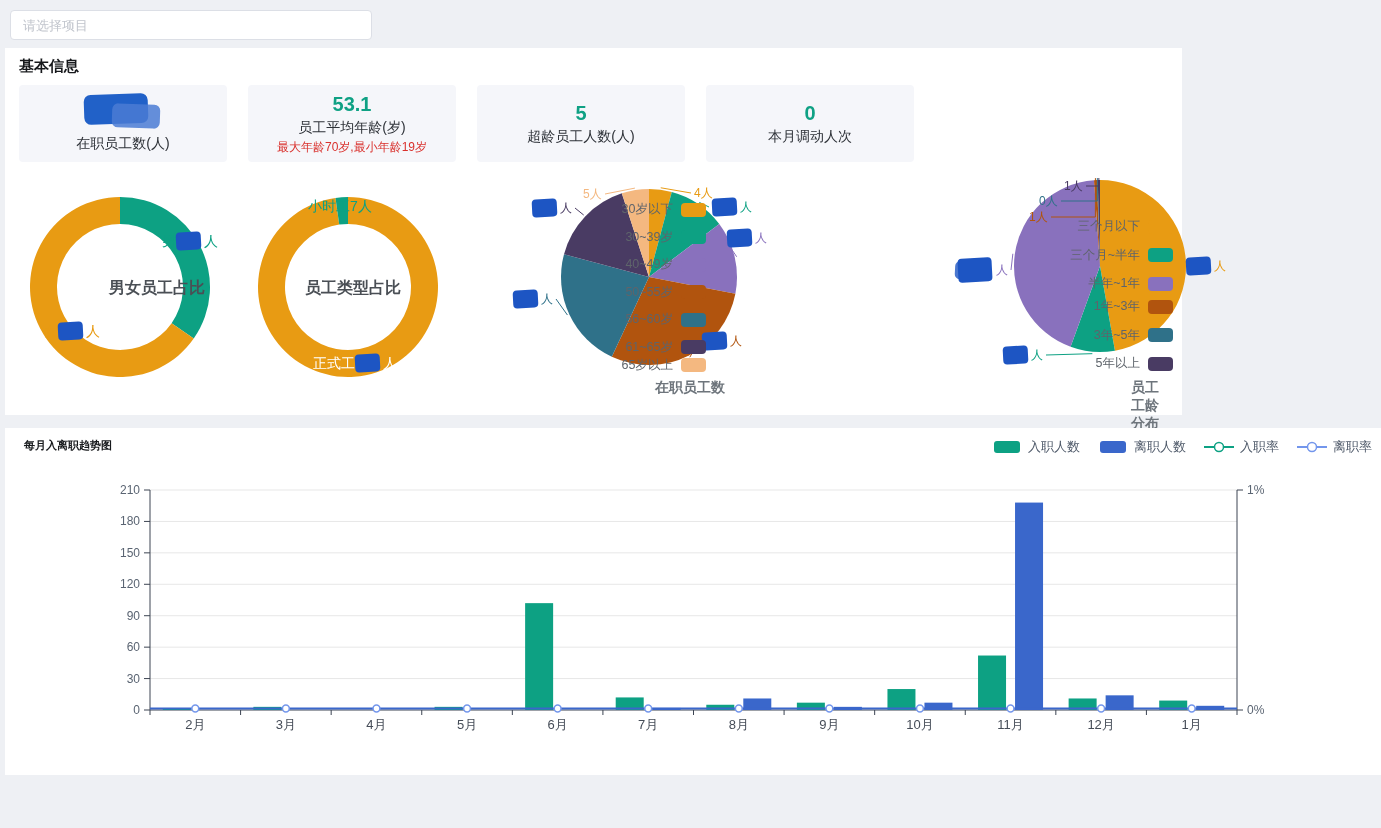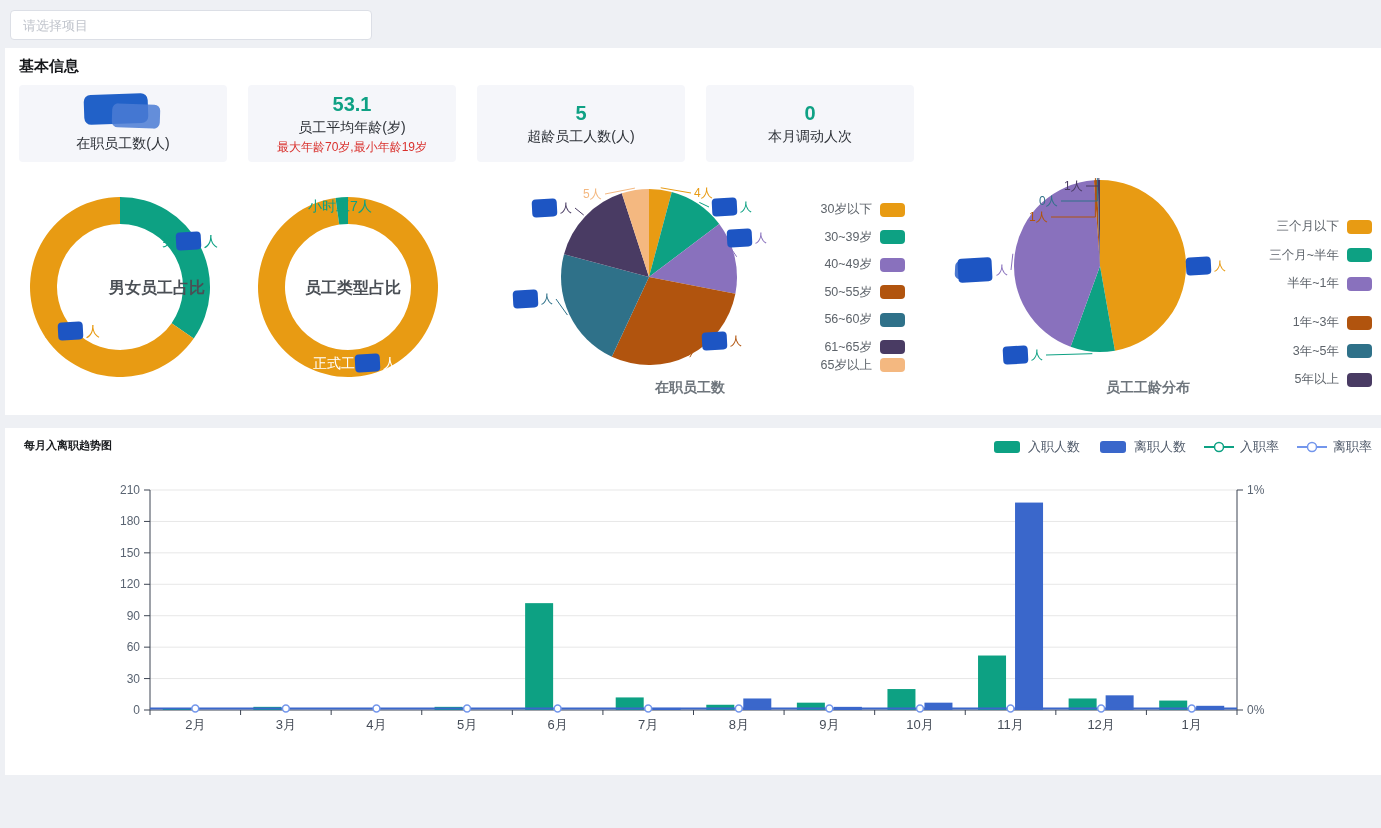--- a/index.html
+++ b/index.html
@@ -3,21 +3,21 @@
 <meta charset="utf-8">
 <style>
   html,body{margin:0;padding:0}
   body{
     width:1381px;height:828px;position:relative;overflow:hidden;
     background:#EEF0F4;
     font-family:"Liberation Sans","DejaVu Sans",sans-serif;
     -webkit-font-smoothing:antialiased;
   }
   .panel{position:absolute;background:#FFFFFF;}
-  #panel-basic{left:5px;top:48px;width:1376px;height:367px;}
+  #panel-basic{left:5px;top:48px;width:1177px;height:367px;}
   #panel-trend{left:5px;top:428px;width:1376px;height:347px;}
 
   
   .select-wrap{position:absolute;left:10px;top:10px;}
   .select-input{
     width:336px;height:28px;border:1px solid #DCDFE6;border-radius:4px;background:#fff;
     padding:0 12px;font-size:13px;color:#ec4899;outline:none;
     font-family:"Liberation Sans","DejaVu Sans",sans-serif;
   }
   .select-input::placeholder{color:#C0C4CC;}
@@ -210,21 +210,21 @@
     </div>
   <div class="pie-legend" id="legend-tenure" style="right:9px;top:170px;">
       <div class="lrow" style="margin-bottom: 11.5px;">
         <span class="ltext">三个月以下</span>
         <span class="lswatch" style="background: rgb(232, 155, 19);"></span>
       </div>
       <div class="lrow" style="margin-bottom: 11.5px;">
         <span class="ltext">三个月~半年</span>
         <span class="lswatch" style="background: rgb(13, 161, 131);"></span>
       </div>
-      <div class="lrow" style="margin-bottom: 22px;">
+      <div class="lrow" style="margin-bottom: 6px;">
         <span class="ltext">半年~1年</span>
         <span class="lswatch" style="background: rgb(137, 113, 189);"></span>
       </div>
       <div class="lrow" style="margin-bottom: 11.5px;">
         <span class="ltext">1年~3年</span>
         <span class="lswatch" style="background: rgb(177, 84, 14);"></span>
       </div>
       <div class="lrow" style="margin-bottom: 11.5px;">
         <span class="ltext">3年~5年</span>
         <span class="lswatch" style="background: rgb(47, 113, 137);"></span>

